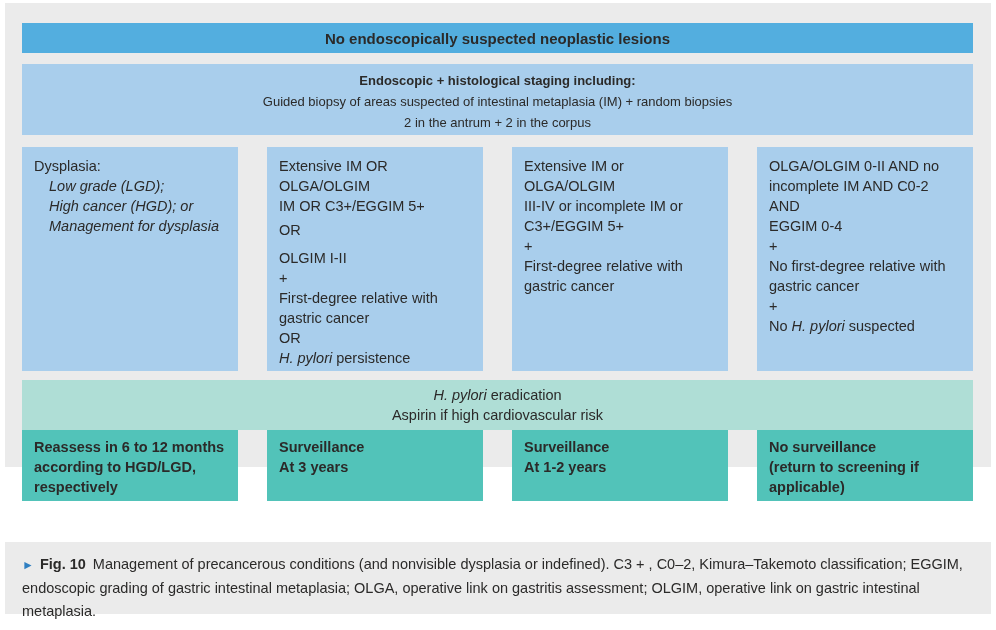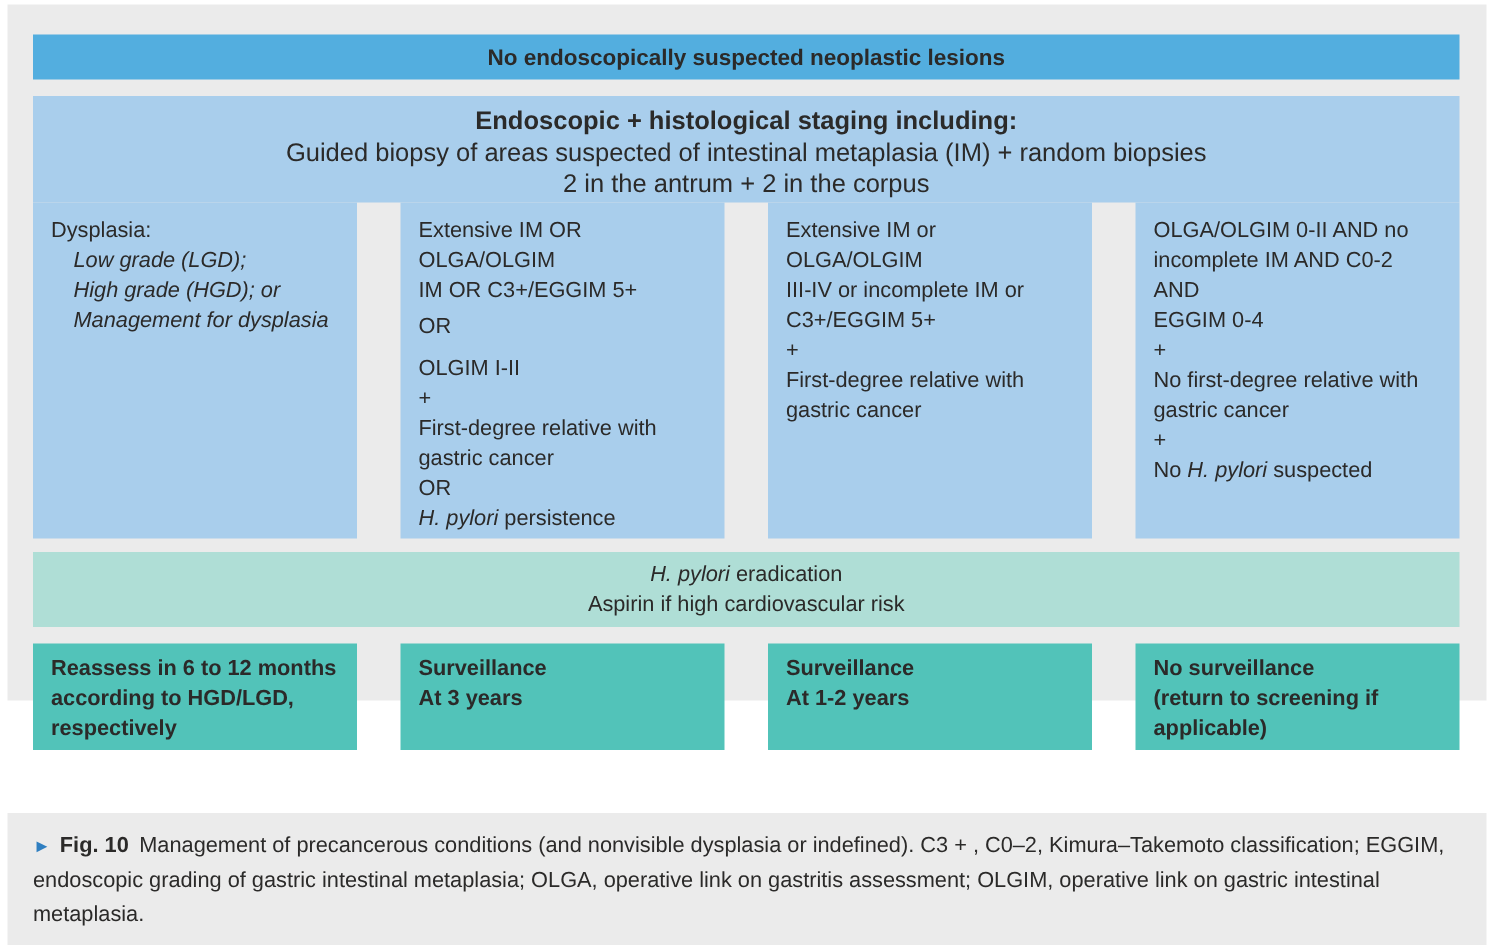--- a/index.html
+++ b/index.html
@@ -7,33 +7,33 @@
     --teal:#52C3B9; --panel-gray:#EBEBEB; --triangle-blue:#2F7FC1; --text:#2B2A29;
   }
   *{margin:0;padding:0;box-sizing:border-box;}
   html,body{width:996px;height:630px;background:#fff;overflow:hidden;
     font-family:"Liberation Sans","DejaVu Sans",sans-serif;color:var(--text);}
   .fig-panel{position:absolute;left:5px;top:3px;width:986px;height:464px;background:var(--panel-gray);}
   .fig-content{padding:20px 18px 0 17px;}
   .bar-header{height:30px;background:var(--header-blue);display:flex;align-items:center;justify-content:center;
     font-weight:bold;font-size:15px;}
   .bar-staging{margin-top:11px;height:71px;background:var(--light-blue);text-align:center;
-    padding-top:6px;font-size:17px;line-height:21px;}
+    padding-top:6px;font-size:13px;line-height:21px;}
   .bar-staging .t{font-weight:bold;}
   .row{display:flex;gap:29px;}
-  .row-criteria{}
+  .row-criteria{margin-top:12px;}
   .crit-box{flex:1;height:224px;background:var(--light-blue);padding:9px 12px;font-size:14.5px;line-height:20px;}
   .indent{padding-left:15px;font-style:italic;}
   .or-line{margin:4px 0 8px 0;}
   .bar-erad{margin-top:9px;height:50px;background:var(--pale-teal);text-align:center;
     padding-top:5px;font-size:14.5px;line-height:20px;}
-  .row-outcomes{margin-top:11px;}
+  .row-outcomes{margin-top:0;}
   .outcome-box{flex:1;height:71px;background:var(--teal);font-weight:bold;
     padding:7px 12px;font-size:14.5px;line-height:20px;}
-  .caption-panel{position:absolute;left:5px;top:542px;width:986px;height:88px;background:var(--panel-gray);}
+  .caption-panel{position:absolute;left:5px;top:542px;width:986px;height:72px;background:var(--panel-gray);}
   .caption{padding:11px 20px 0 17px;font-size:14.5px;line-height:23px;}
   .fig-marker{color:var(--triangle-blue);font-size:12px;margin-right:6px;}
   .fig-label{font-weight:bold;margin-right:7px;}
   .it{font-style:italic;}
 </style>
 </head>
 <body>
 
 <div class="fig-panel">
   <div class="fig-content">
@@ -46,21 +46,21 @@
       <div class="t">Endoscopic + histological staging including:</div>
       <div>Guided biopsy of areas suspected of intestinal metaplasia (IM) + random biopsies</div>
       <div>2 in the antrum + 2 in the corpus</div>
     </div>
 
     <div class="row row-criteria">
 
       <div class="crit-box">
         <div>Dysplasia:</div>
         <div class="indent">Low grade (LGD);</div>
-        <div class="indent">High grade (HGD); or</div>
+        <div class="indent">High cancer (HGD); or</div>
         <div class="indent">Management for dysplasia</div>
       </div>
 
       <div class="crit-box">
         <div>Extensive IM OR OLGA/OLGIM</div>
         <div>IM OR C3+/EGGIM 5+</div>
         <div class="or-line">OR</div>
         <div>OLGIM I-II</div>
         <div>+</div>
         <div>First-degree relative with</div>

